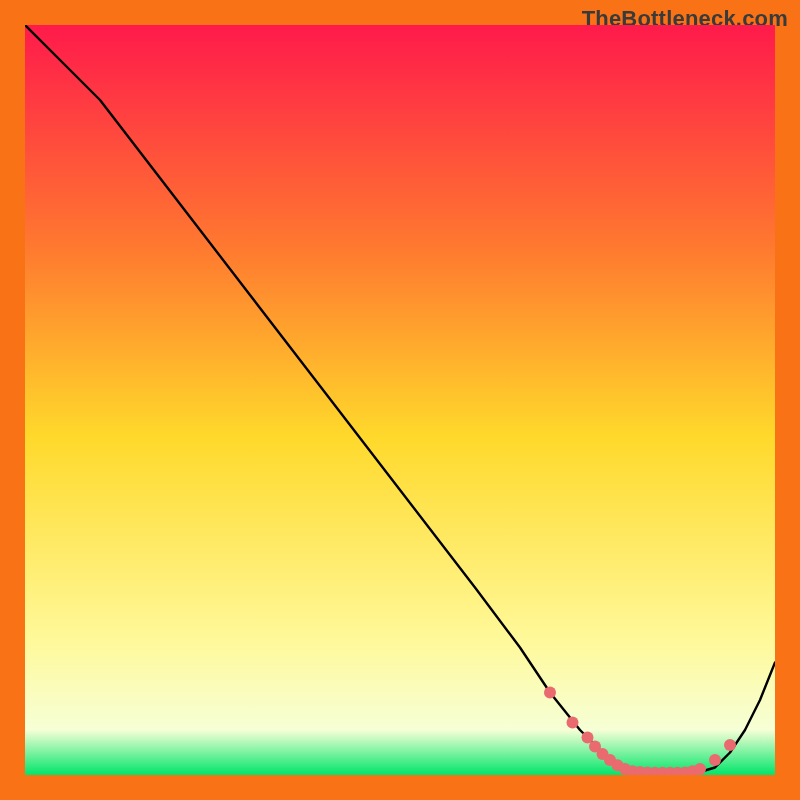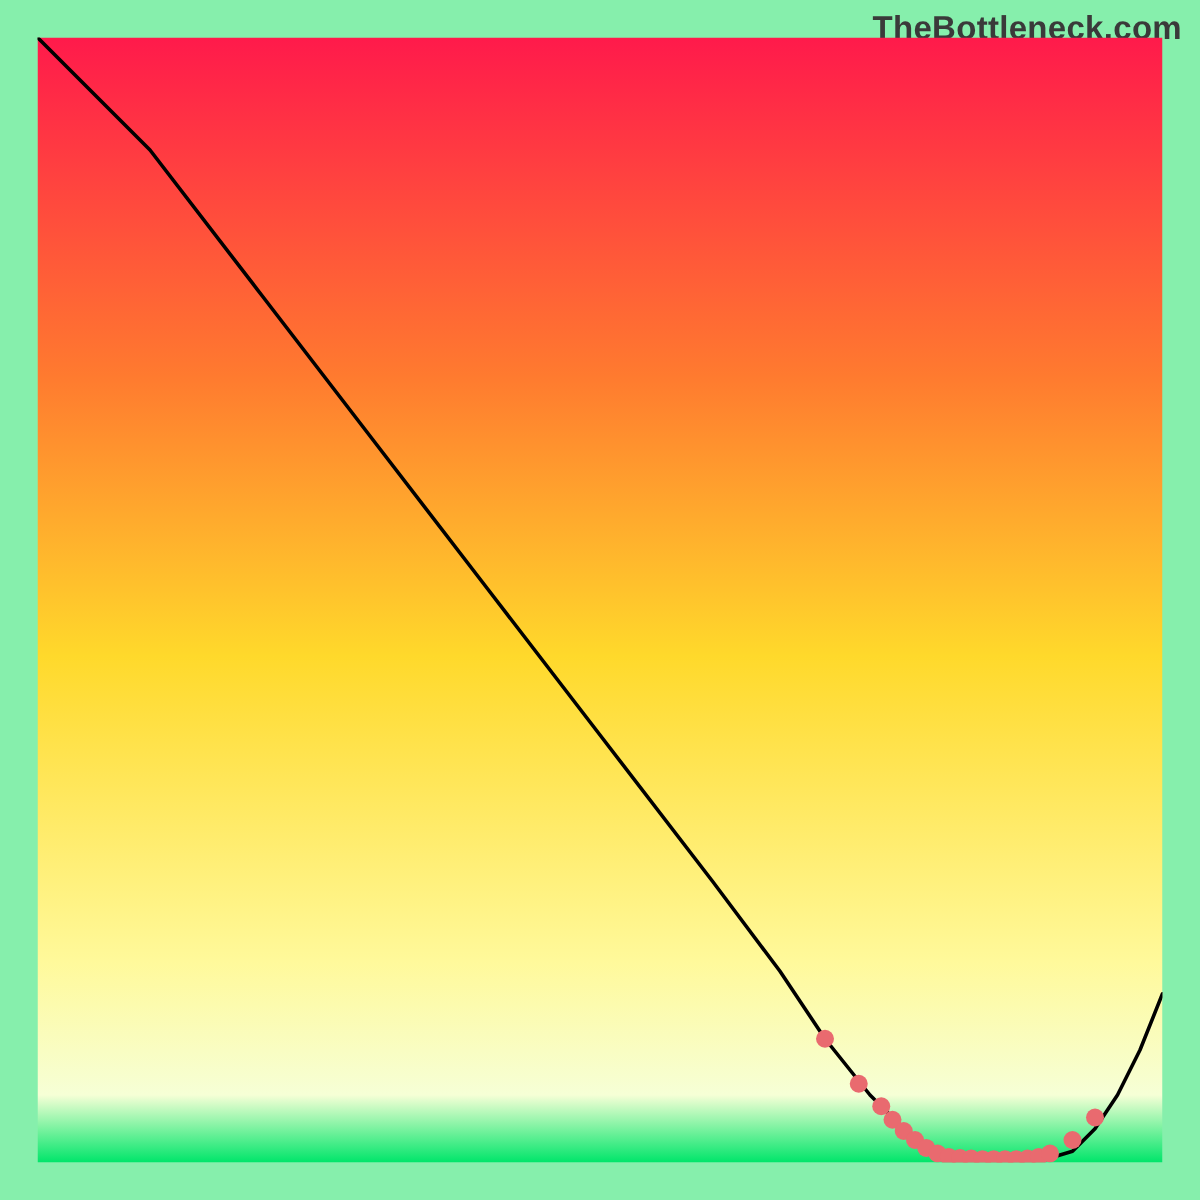--- a/index.html
+++ b/index.html
@@ -8,21 +8,21 @@
     background: #000;
     width: 800px;
     height: 800px;
     overflow: hidden;
     font-family: Arial, Helvetica, sans-serif;
   }
   .frame {
     position: relative;
     width: 800px;
     height: 800px;
-    background: #86efac;
+    background: #f97316;
   }
   .watermark {
     position: absolute;
     top: 6px;
     right: 12px;
     color: #3a3a3a;
     font-size: 22px;
     font-weight: 600;
     letter-spacing: 0.2px;
     user-select: none;

